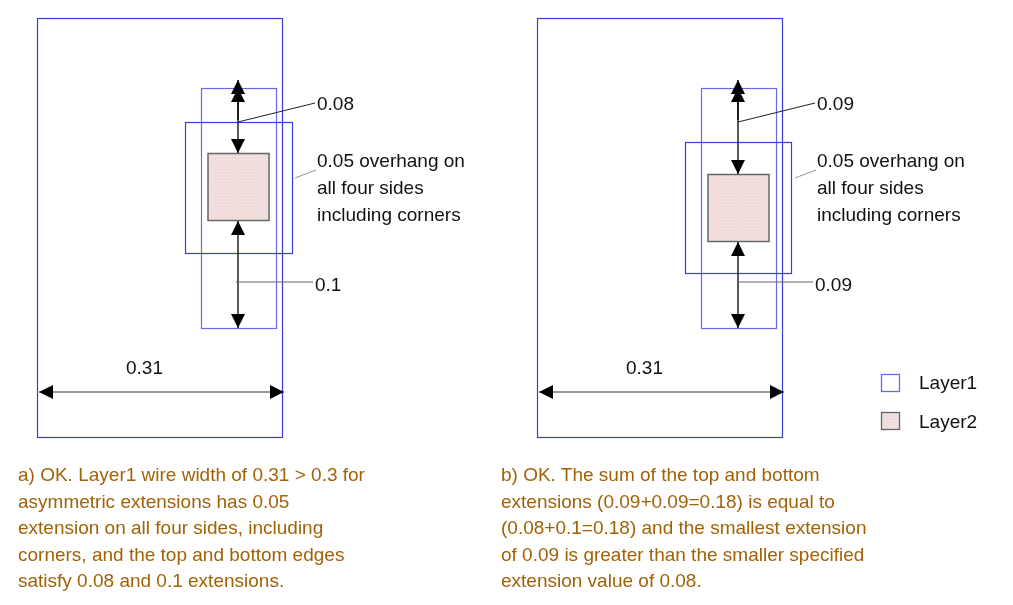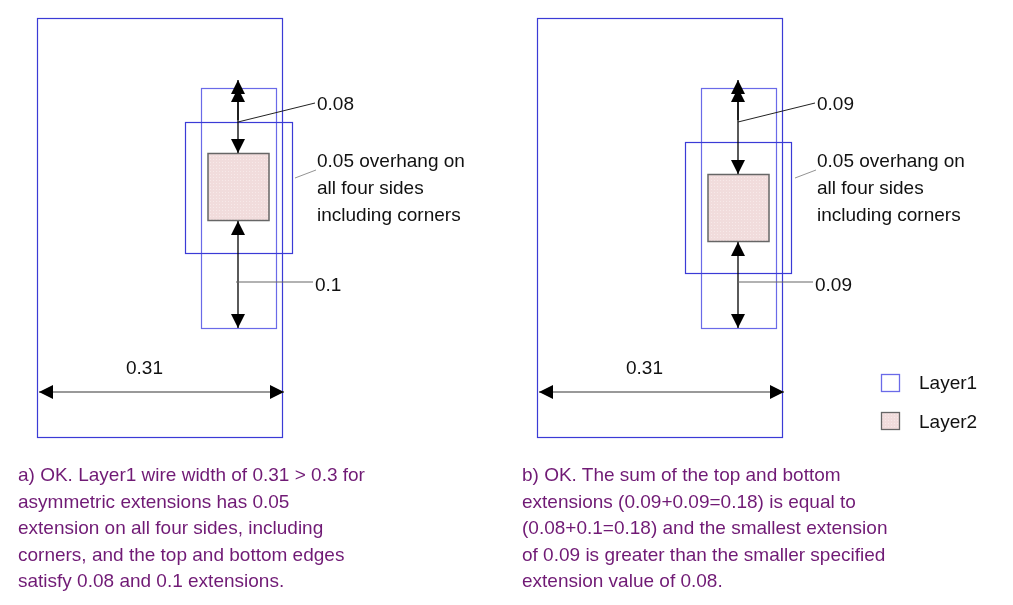--- a/index.html
+++ b/index.html
@@ -1,22 +1,22 @@
 <!DOCTYPE html>
 <html><head>
 <meta charset="utf-8">
 <style>
   html, body { margin: 0; padding: 0; background: #ffffff; }
   body { width: 1013px; height: 605px; position: relative; overflow: hidden;
          font-family: "Liberation Sans", "DejaVu Sans", sans-serif; color: #000; }
   svg#diagram { position: absolute; left: 0; top: 0; }
   .lbl { font-family: "Liberation Sans", "DejaVu Sans", sans-serif; font-size: 19px; fill: #111; }
-  .caption { position: absolute; font-size: 19px; line-height: 26.5px; color: #701a75; white-space: pre-line; }
+  .caption { position: absolute; font-size: 19px; line-height: 26.5px; color: #a16207; white-space: pre-line; }
   #caption-a { left: 18px; top: 462px; width: 470px; }
-  #caption-b { left: 522px; top: 462px; width: 480px; }
+  #caption-b { left: 501px; top: 462px; width: 480px; }
 </style>
 </head>
 <body>
 
 <svg id="diagram" width="1013" height="605" viewBox="0 0 1013 605" xmlns="http://www.w3.org/2000/svg">
   <defs>
     <marker id="arrowhead" viewBox="0 0 10 10" refX="10" refY="5" markerWidth="22" markerHeight="14" markerUnits="userSpaceOnUse" orient="auto-start-reverse">
       <path d="M0,0 L10,5 L0,10 z" fill="#000"></path>
     </marker>
     <pattern id="layer2pat" width="3" height="3" patternUnits="userSpaceOnUse">

